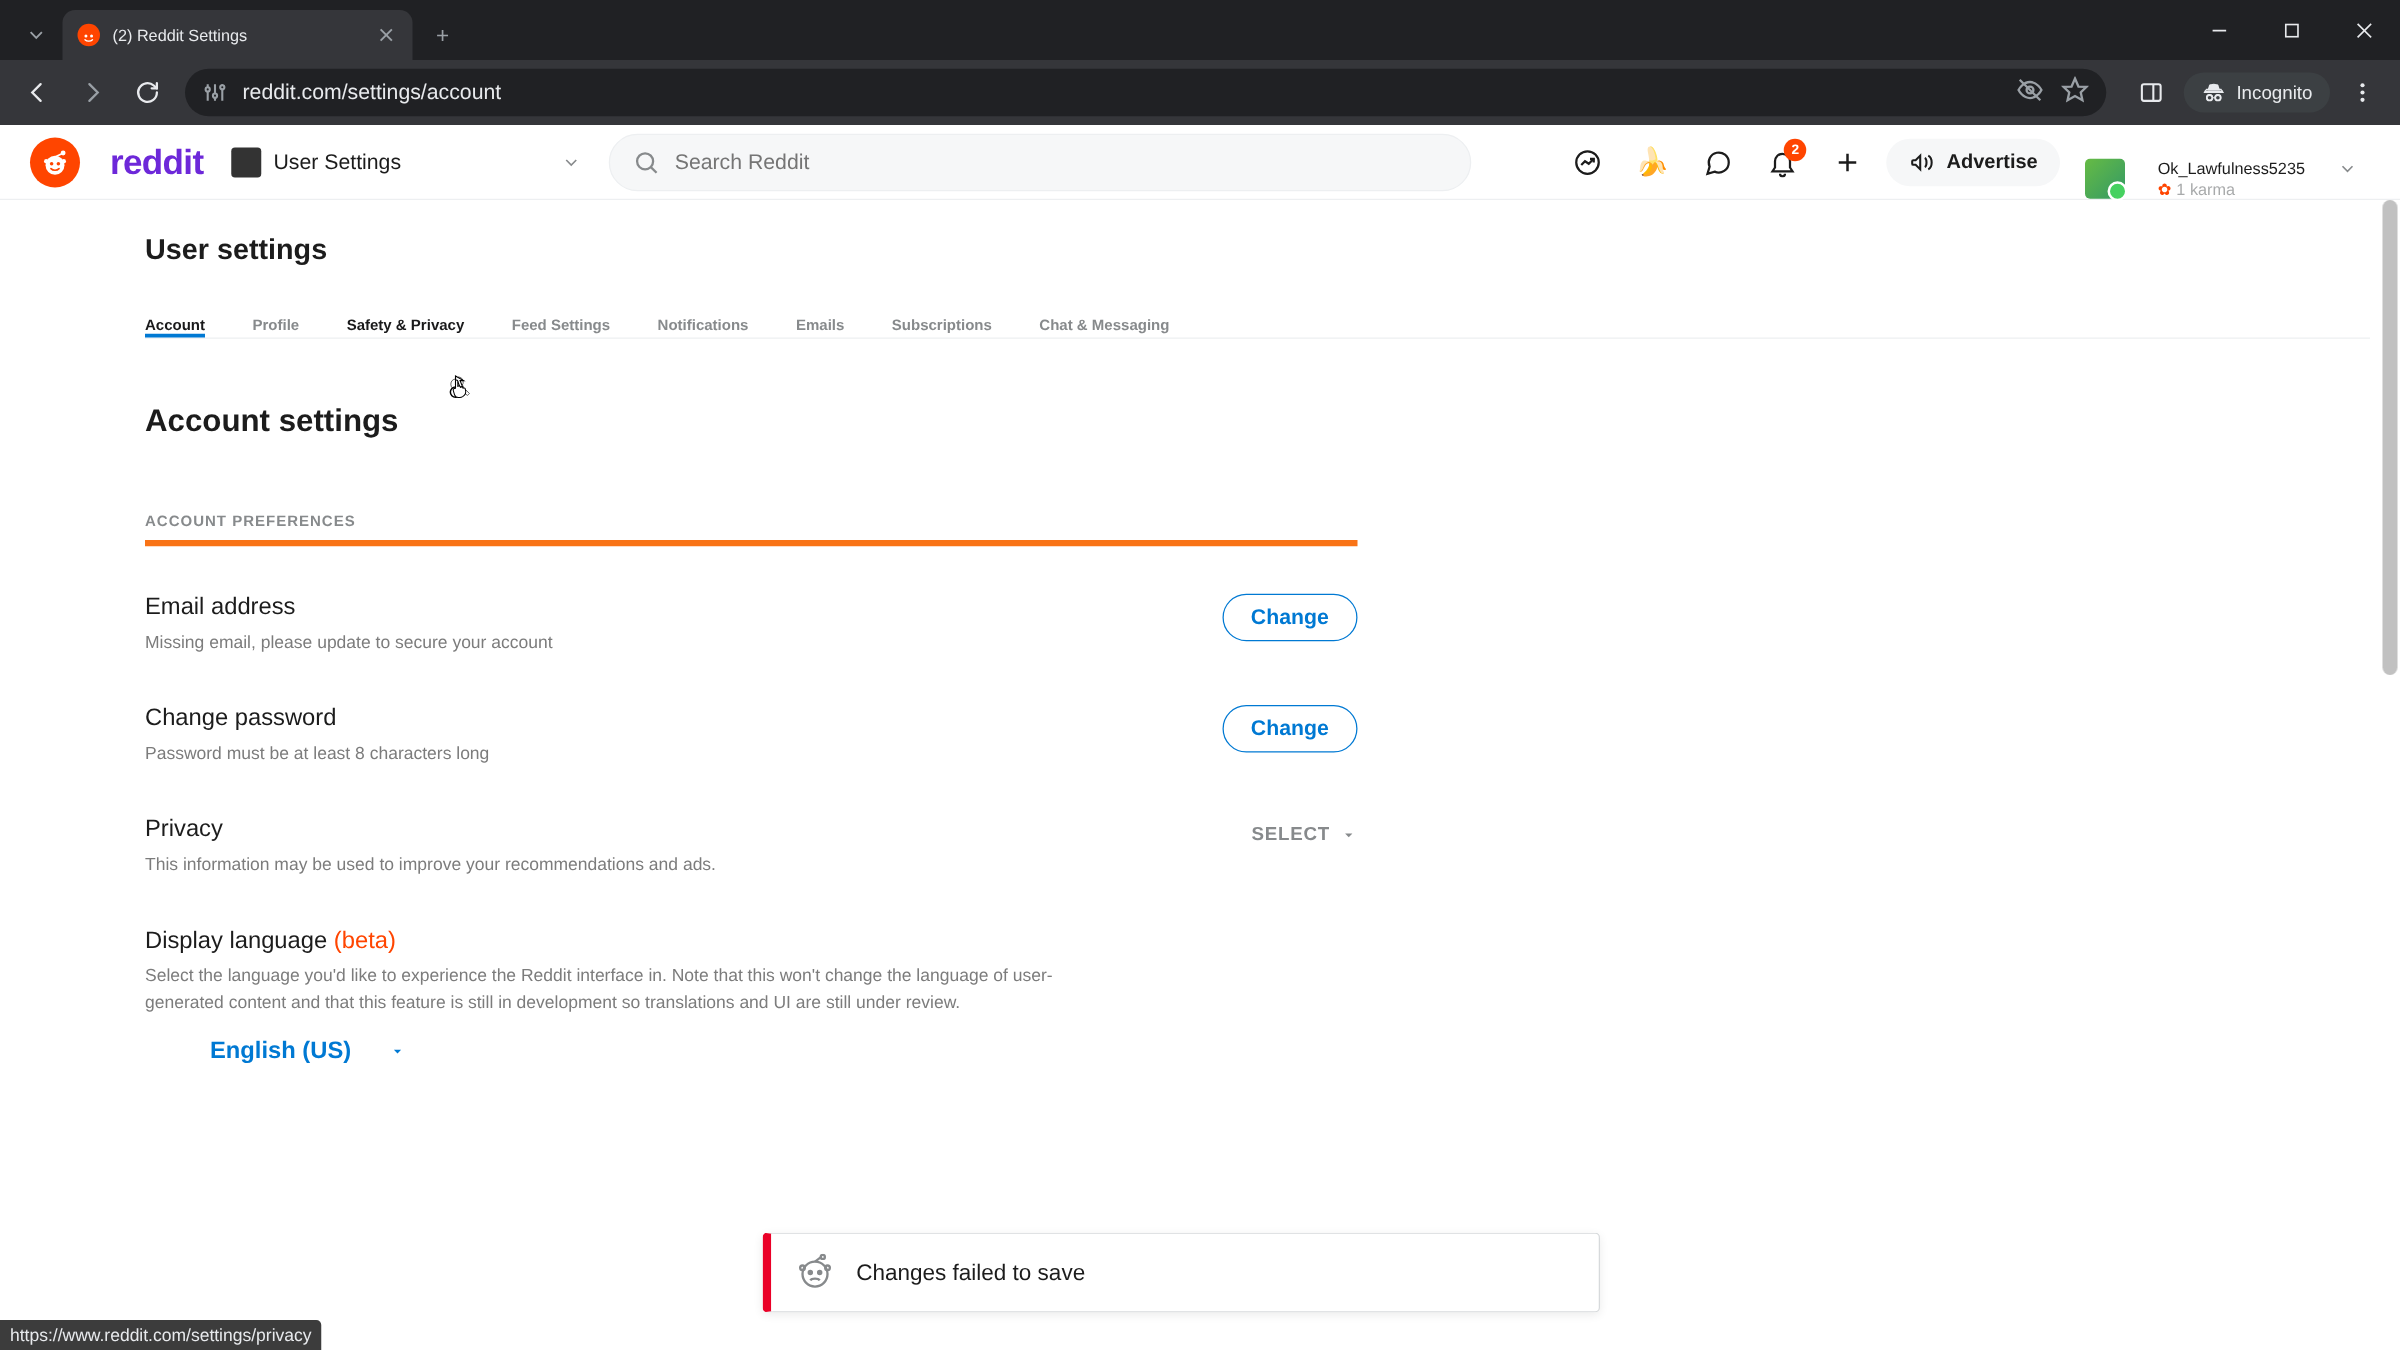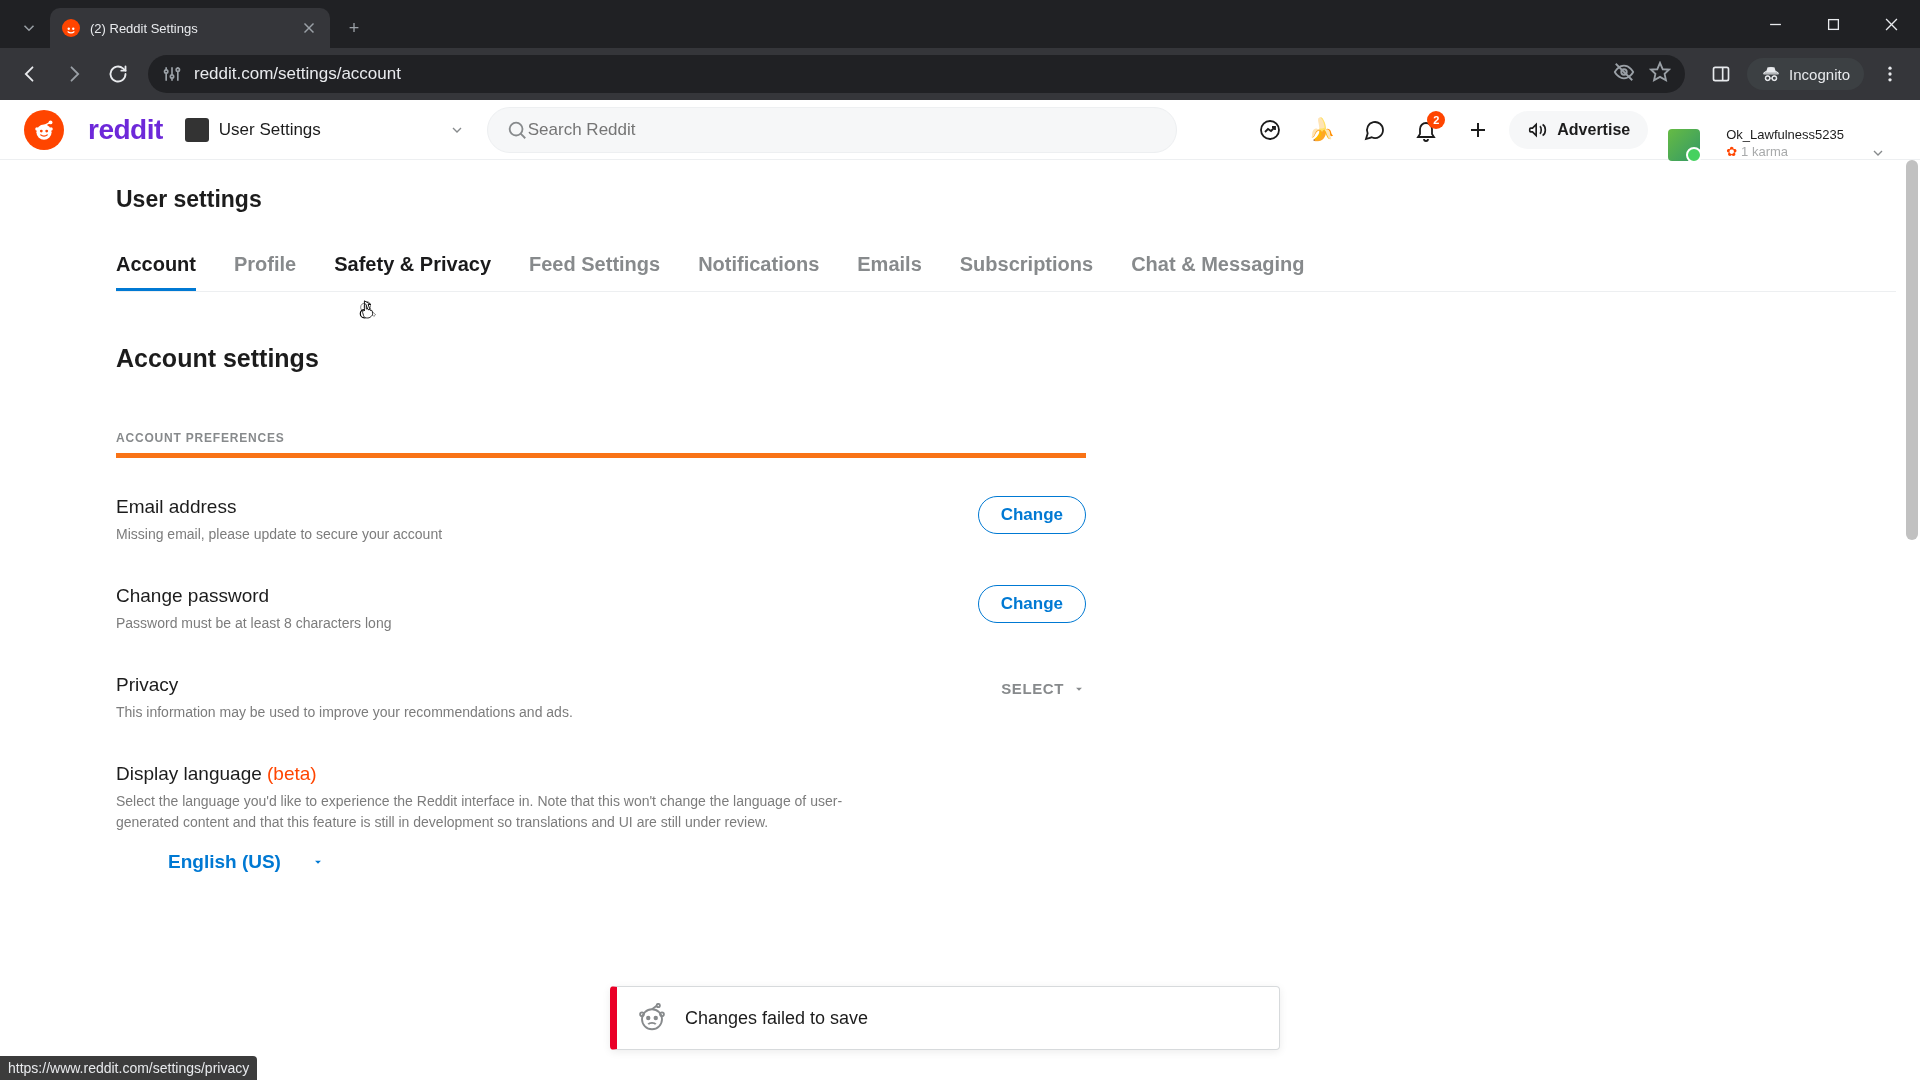--- a/index.html
+++ b/index.html
@@ -36,44 +36,44 @@
 
 .reddit-header { height: 60px; border-bottom: 1px solid #edeff1; display: flex; align-items: center; padding: 0 24px; gap: 12px; background: #fff; }
 .reddit-logo { display: flex; align-items: center; gap: 8px; cursor: pointer; }
 .reddit-logo .snoo { width: 40px; height: 40px; background: #ff4500; border-radius: 50%; display: flex; align-items: center; justify-content: center; }
 .reddit-logo .snoo svg { width: 26px; height: 26px; }
 .reddit-logo .wordmark { color: #6d28d9; font-weight: 700; font-size: 28px; letter-spacing: -0.5px; margin-left: 16px; }
 .nav-dropdown { display: flex; align-items: center; gap: 10px; padding: 6px 10px; cursor: pointer; min-width: 300px; border-radius: 4px; }
 .nav-dropdown .nd-icon { width: 24px; height: 24px; background: #333; border-radius: 3px; }
 .nav-dropdown .nd-label { font-size: 17px; color: #1c1c1c; flex: 1; }
 .nav-dropdown svg { width: 16px; height: 16px; color: #878a8c; }
-.search-bar { flex: 1; max-width: 690px; background: #f6f7f8; border: 1px solid #edeff1; border-radius: 26px; height: 46px; display: flex; align-items: center; padding: 0 18px; }
+.search-bar { flex: 1; max-width: 690px; background: #f6f7f8; border: 1px solid #edeff1; border-radius: 26px; height: 46px; display: flex; align-items: center; padding: 0 18px; gap: 12px; }
 .search-bar svg { width: 22px; height: 22px; color: #878a8c; }
 .search-bar input { border: none; background: transparent; outline: none; font-size: 17px; flex: 1; color: #1c1c1c; }
 .header-icons { display: flex; align-items: center; gap: 10px; margin-left: auto; }
 .hicon { width: 42px; height: 42px; display: flex; align-items: center; justify-content: center; cursor: pointer; color: #1c1c1c; border-radius: 4px; position: relative; }
 .hicon svg { width: 24px; height: 24px; }
 .hicon.banana { font-size: 22px; }
 .notif-badge { position: absolute; top: 2px; right: 2px; background: #ff4500; color: #fff; border-radius: 10px; font-size: 11px; font-weight: 700; min-width: 18px; height: 18px; display: flex; align-items: center; justify-content: center; padding: 0 4px; }
 .advertise-btn { display: flex; align-items: center; gap: 8px; background: #f6f7f8; border-radius: 22px; padding: 8px 18px; cursor: pointer; font-weight: 700; font-size: 16px; color: #1c1c1c; }
 .advertise-btn svg { width: 22px; height: 22px; }
-.user-menu { display: flex; align-items: flex-end; gap: 26px; padding: 4px 10px; cursor: pointer; border-radius: 4px; min-width: 230px; margin-top: 29px; }
+.user-menu { display: flex; align-items: flex-start; gap: 26px; padding: 4px 10px; cursor: pointer; border-radius: 4px; min-width: 230px; margin-top: 29px; }
 .user-menu .avatar { width: 32px; height: 32px; background: linear-gradient(135deg,#6b4 0%,#396 100%); border-radius: 4px; position: relative; }
 .user-menu .avatar::after { content:''; position:absolute; bottom:-2px; right:-2px; width:12px; height:12px; background:#46d160; border:2px solid #fff; border-radius:50%; }
 .user-info { display: flex; flex-direction: column; font-size: 13px; line-height: 1.3; }
 .user-name { color: #1c1c1c; font-weight: 500; }
 .user-karma { color: #a8aaab; display: flex; align-items: center; gap: 4px; }
 .user-karma .kflower { color: #ff4500; }
 .user-menu svg.chev { width: 16px; height: 16px; color: #878a8c; margin-left: auto; }
 
 
 .main { padding: 26px 0 0 116px; position: relative; }
 .page-title { font-size: 23px; font-weight: 600; color: #1c1c1c; margin-bottom: 40px; }
 .tabs { display: flex; gap: 38px; border-bottom: 1px solid #edeff1; margin-bottom: 52px; width: 1780px; }
-.tab-item { font-size: 20px; font-weight: 700; color: #878a8c; padding-bottom: 12px; cursor: pointer; border-bottom: 3px solid transparent; }
+.tab-item { font-size: 12px; font-weight: 700; color: #878a8c; padding-bottom: 0; cursor: pointer; border-bottom: 3px solid transparent; }
 .tab-item.active { color: #1a1a1b; border-bottom-color: #0079d3; }
 .tab-item.hover { color: #1a1a1b; }
 .section-title { font-size: 25px; font-weight: 600; color: #1c1c1c; margin-bottom: 58px; }
 .subsection-label { font-size: 12px; font-weight: 700; letter-spacing: 0.8px; color: #878a8c; border-bottom: 5px solid #f97316; padding-bottom: 8px; margin-bottom: 38px; width: 970px; }
 
 .setting-row { display: flex; align-items: flex-start; width: 970px; margin-bottom: 40px; }
 .setting-text { flex: 1; max-width: 770px; }
 .setting-title { font-size: 19px; font-weight: 500; color: #1c1c1c; margin-bottom: 6px; }
 .setting-title .beta { color: #ff4500; font-weight: 400; }
 .setting-desc { font-size: 14px; color: #7c7c7c; line-height: 1.5; }

